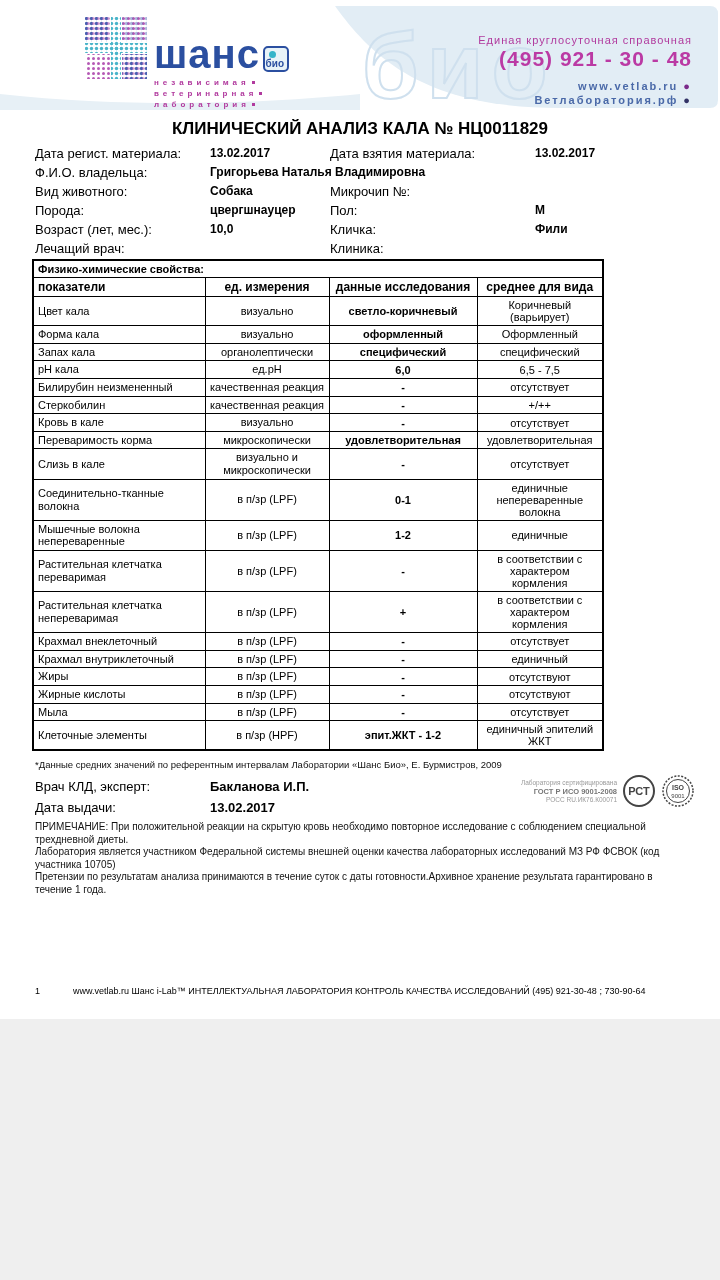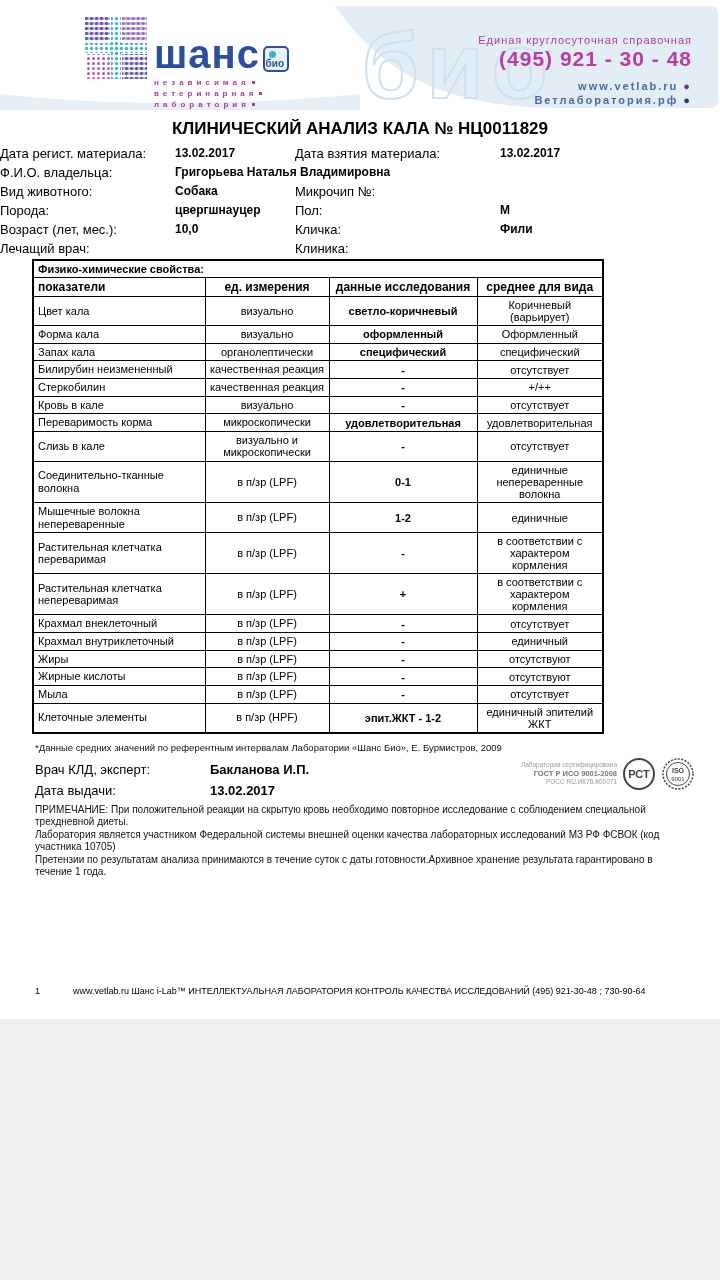--- a/index.html
+++ b/index.html
@@ -28,21 +28,21 @@
   .hotline { font-size:11px; color:#b13a9e; letter-spacing:1px; }
   .phone { font-size:21px; font-weight:bold; color:#bb3aa4; letter-spacing:1px; margin-top:1px; }
   .weblinks { margin-top:8px; }
   .weblink { font-size:11px; font-weight:bold; color:#4a69a8; letter-spacing:2px; line-height:14px; }
   .weblink .dot1 { color:#7a2a8a; } .weblink .dot2 { color:#333366; }
 
   
   .title { text-align:center; font-size:17px; font-weight:bold; color:#000; margin-top:7px; margin-bottom:5px; }
 
   
-  .info { margin-right:30px; }
+  .info { margin-left:35px; margin-right:30px; }
   .info-row { display:grid; grid-template-columns:175px 120px 205px 1fr; line-height:19px; }
   .info-label { font-size:13px; color:#000; white-space:nowrap; }
   .info-value { font-size:12px; font-weight:bold; color:#000; white-space:nowrap; }
 
   
   table.lab { border-collapse:collapse; margin:1px 30px 0 32px; width:572px; border:2px solid #000; }
   table.lab td, table.lab th { border:1px solid #000; font-size:11px; padding:2px 4px; color:#000; vertical-align:middle; }
   .section-head { font-size:12px; font-weight:bold; text-align:left; padding:2px 5px; }
   table.lab th { font-weight:bold; text-align:center; font-size:12px; }
   table.lab th.h-ind { text-align:left; }
@@ -200,20 +200,26 @@
             <td class="c-res">оформленный</td>
             <td class="c-ref">Оформленный</td>
           </tr>
           <tr>
             <td class="c-ind">Запах кала</td>
             <td class="c-unit">органолептически</td>
             <td class="c-res">специфический</td>
             <td class="c-ref">специфический</td>
           </tr>
           <tr>
+            <td class="c-ind">pH кала</td>
+            <td class="c-unit">ед.pH</td>
+            <td class="c-res">6,0</td>
+            <td class="c-ref">6,5 - 7,5</td>
+          </tr>
+          <tr>
             <td class="c-ind">Билирубин неизмененный</td>
             <td class="c-unit">качественная реакция</td>
             <td class="c-res">-</td>
             <td class="c-ref">отсутствует</td>
           </tr>
           <tr>
             <td class="c-ind">Стеркобилин</td>
             <td class="c-unit">качественная реакция</td>
             <td class="c-res">-</td>
             <td class="c-ref">+/++</td>

